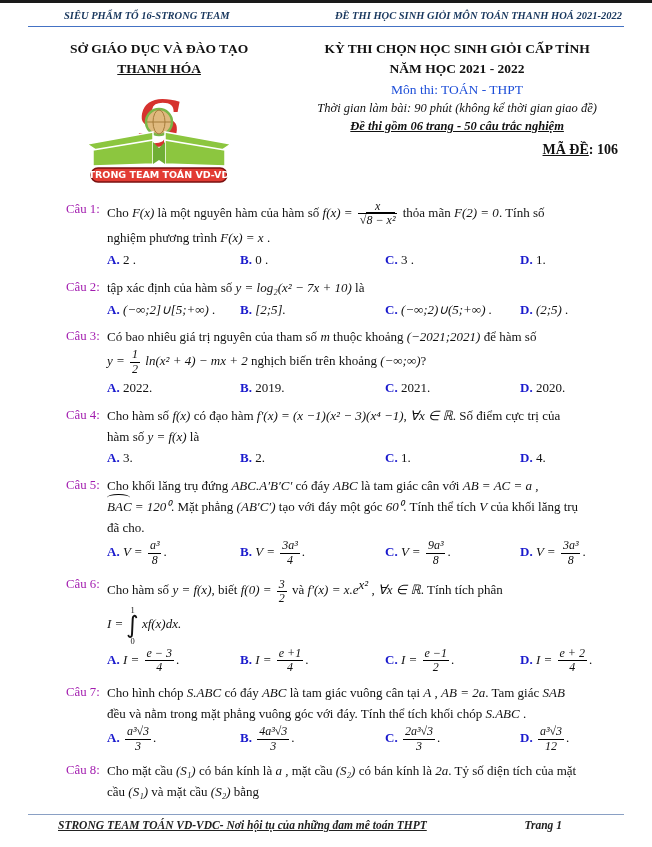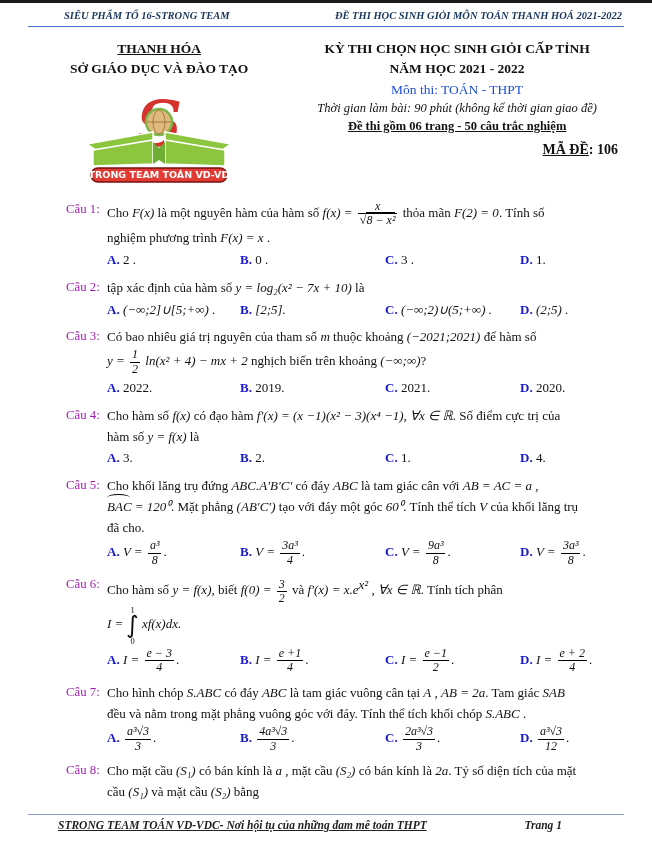--- a/index.html
+++ b/index.html
@@ -10,21 +10,21 @@
              margin:0 28px; padding:7px 2px 5px 36px;
              border-bottom:1.6px solid #4472c4;
              font-style:italic; font-weight:bold; font-size:10.5px; color:#17365d; }
   .hdr { display:flex; margin:12px 28px 0 28px; }
   .hdr-left  { width:44%; text-align:center; }
   .hdr-right { width:56%; text-align:center; }
   .bold13 { font-weight:bold; font-size:13.5px; line-height:1.5; }
   .u { text-decoration:underline; }
   .subject { font-weight:normal; font-size:13.5px; color:#1d4ed8; margin-top:2px; }
   .it { font-style:italic; font-size:12.5px; margin-top:3px; }
-  .fmt { font-weight:bold; font-size:12.5px; text-decoration:underline; margin-top:12px; }
+  .fmt { font-style:italic; font-weight:bold; font-size:12.5px; text-decoration:underline; margin-top:12px; }
   .made { text-align:right; padding-right:6px; font-weight:bold; font-size:14px; margin-top:8px; }
   .logo-wrap { margin-top:4px; }
 
   .qs { margin:12px 28px 0 66px; font-size:13px; line-height:1.52; }
   .q { display:flex; margin-bottom:8px; }
   .qn { flex:0 0 41px; color:#a21caf; font-weight:normal; white-space:nowrap; font-size:12.8px; }
   .qb { flex:1; }
   .ln { margin-bottom:1px; }
   .m { font-style:italic; }
   .ak { color:#1a1acd; font-weight:bold; font-style:normal; }
@@ -55,22 +55,22 @@
 <div class="page">
   <div class="top-edge"></div>
 
   <div class="runhead">
     <span>SIÊU PHẨM  TỔ 16-STRONG TEAM</span>
     <span>ĐỀ THI HỌC SINH GIỎI MÔN TOÁN THANH HOÁ 2021-2022</span>
   </div>
 
   <div class="hdr">
     <div class="hdr-left">
+      <div class="bold13">SỞ GIÁO DỤC VÀ ĐÀO TẠO</div>
       <div class="bold13 u">THANH HÓA</div>
-      <div class="bold13">SỞ GIÁO DỤC VÀ ĐÀO TẠO</div>
       <div class="logo-wrap">
         <svg width="172" height="100" viewBox="0 0 172 100">
           <text x="86" y="62" text-anchor="middle" font-family="DejaVu Serif, serif" font-weight="bold" font-style="italic" font-size="64" fill="#d6322e">S</text>
           <circle cx="86" cy="38" r="13" fill="#dfb97e" stroke="#7ab648" stroke-width="2.5"></circle>
           <ellipse cx="86" cy="38" rx="6" ry="12" fill="none" stroke="#a57c3b" stroke-width="1"></ellipse>
           <line x1="74" y1="38" x2="98" y2="38" stroke="#a57c3b" stroke-width="1"></line>
           <polygon points="14,60 80,48 80,60 26,68" fill="#8cc63f" stroke="#fff" stroke-width="1.5"></polygon>
           <polygon points="158,60 92,48 92,60 146,68" fill="#8cc63f" stroke="#fff" stroke-width="1.5"></polygon>
           <polygon points="20,66 80,56 80,80 20,82" fill="#8cc63f" stroke="#fff" stroke-width="1.5"></polygon>
           <polygon points="152,66 92,56 92,80 152,82" fill="#8cc63f" stroke="#fff" stroke-width="1.5"></polygon>

